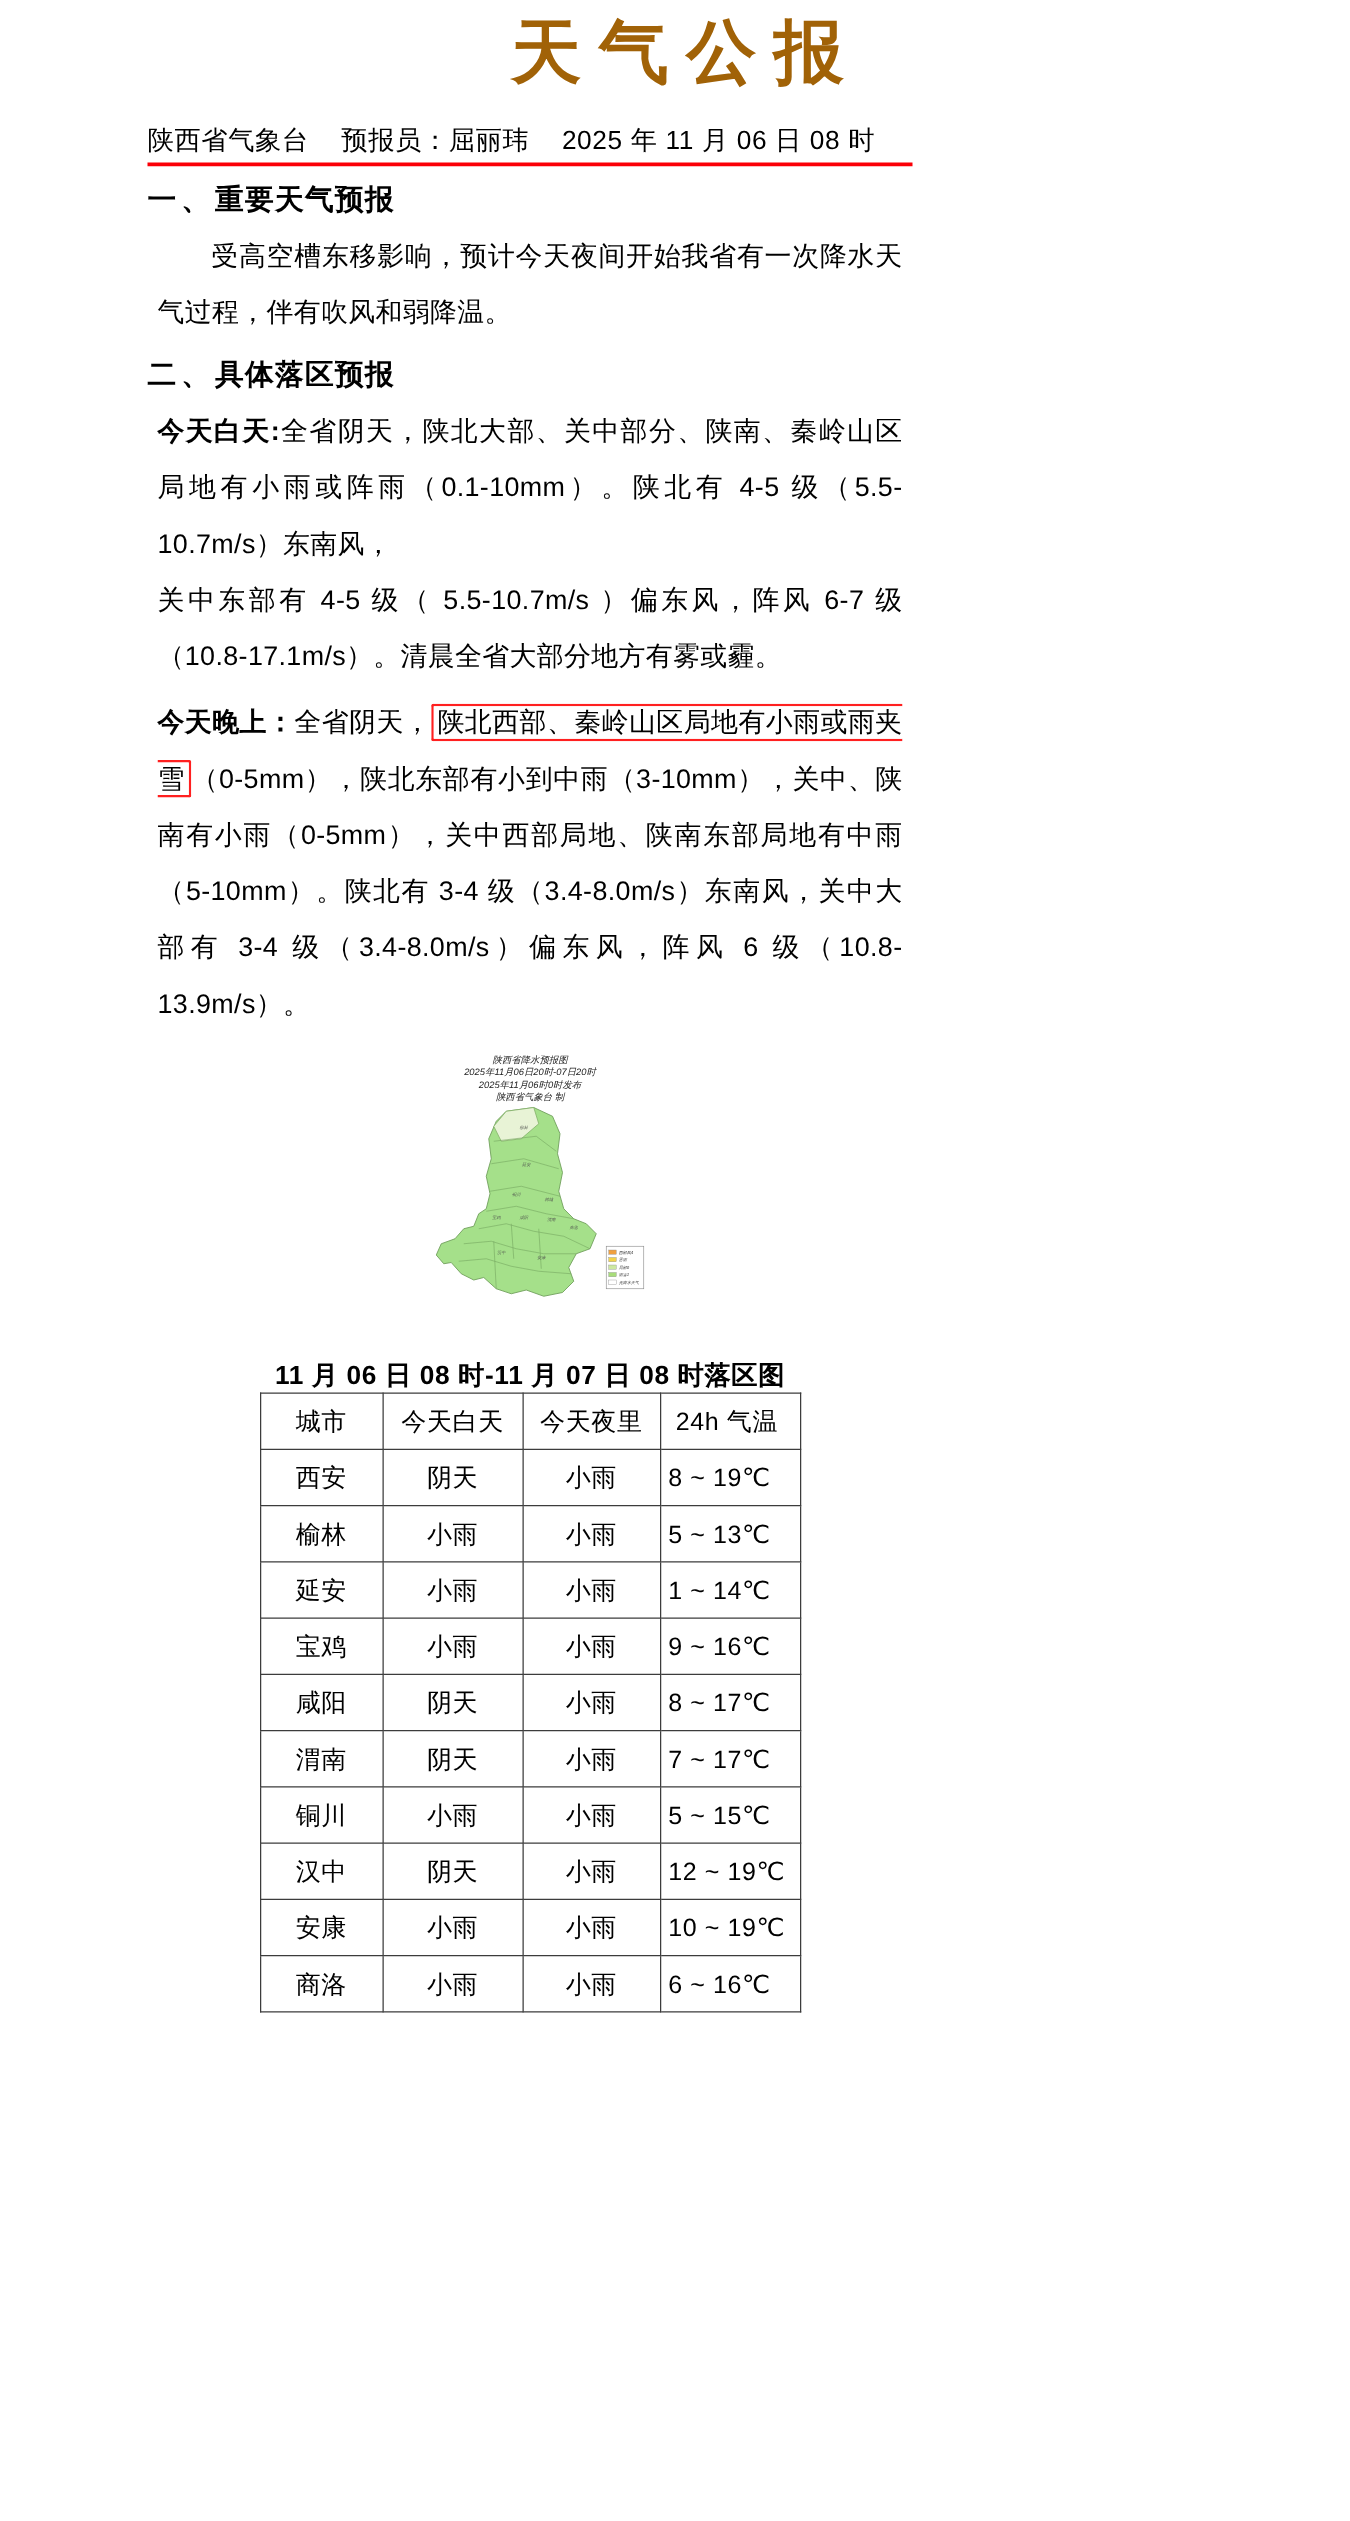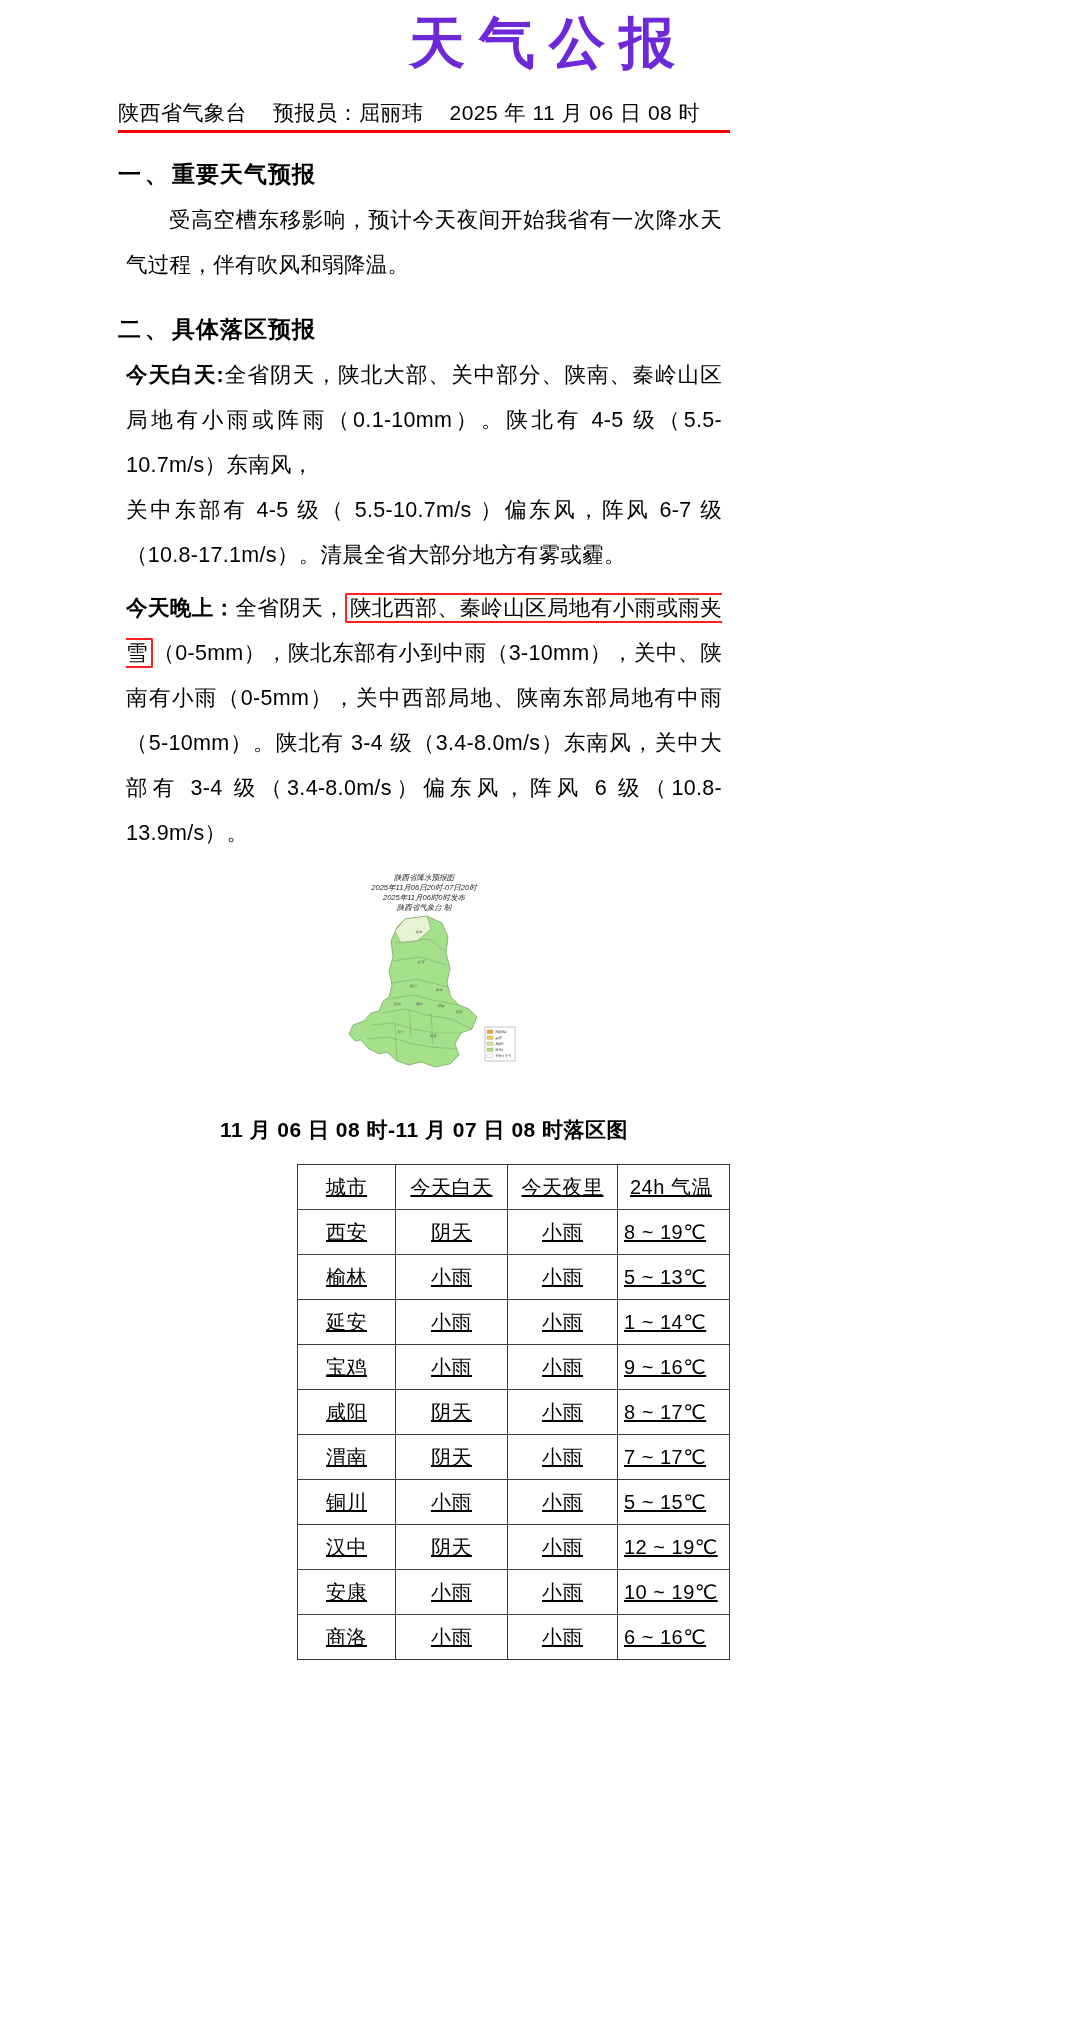--- a/index.html
+++ b/index.html
@@ -11,21 +11,21 @@
     width: 1080px;
     min-height: 2017px;
     font-family: "Liberation Sans", "DejaVu Sans", sans-serif;
     color: #000000;
     position: relative;
   }
 
   
   .doc-title {
     text-align: center;
-    color: #6d28d9;
+    color: #a16207;
     font-size: 56px;
     font-weight: bold;
     letter-spacing: 14px;
     padding-top: 8px;
     padding-left: 18px;
     line-height: 1.25;
     font-family: "DejaVu Sans", "Liberation Sans", sans-serif;
   }
 
   
@@ -44,21 +44,21 @@
     padding-bottom: 2px;
     white-space: nowrap;
     letter-spacing: 0.5px;
   }
   .byline .sp { display: inline-block; width: 26px; }
 
   
   h2.section {
     font-size: 23px;
     font-weight: bold;
-    margin: 26px 0 6px 0;
+    margin: 11px 0 6px 0;
     letter-spacing: 1px;
   }
   h2.section .num { letter-spacing: 4px; }
 
   
   p.para {
     font-size: 21.5px;
     line-height: 45px;
     margin: 8px;
     text-align: justify;
@@ -105,21 +105,21 @@
 
   .fig-caption {
     text-align: center;
     font-size: 21px;
     font-weight: bold;
     margin-top: 6px;
     letter-spacing: 0.5px;
   }
 
   
-  .table-wrap { display: flex; justify-content: flex-end; margin-top: 20px; text-decoration: underline; }
+  .table-wrap { display: flex; justify-content: center; margin-top: 0; }
   table.city {
     border-collapse: collapse;
     font-size: 20px;
   }
   table.city td, table.city th {
     border: 1px solid #3c3c3c;
     text-align: center;
     font-weight: normal;
     height: 45px;
     padding: 0 6px;

